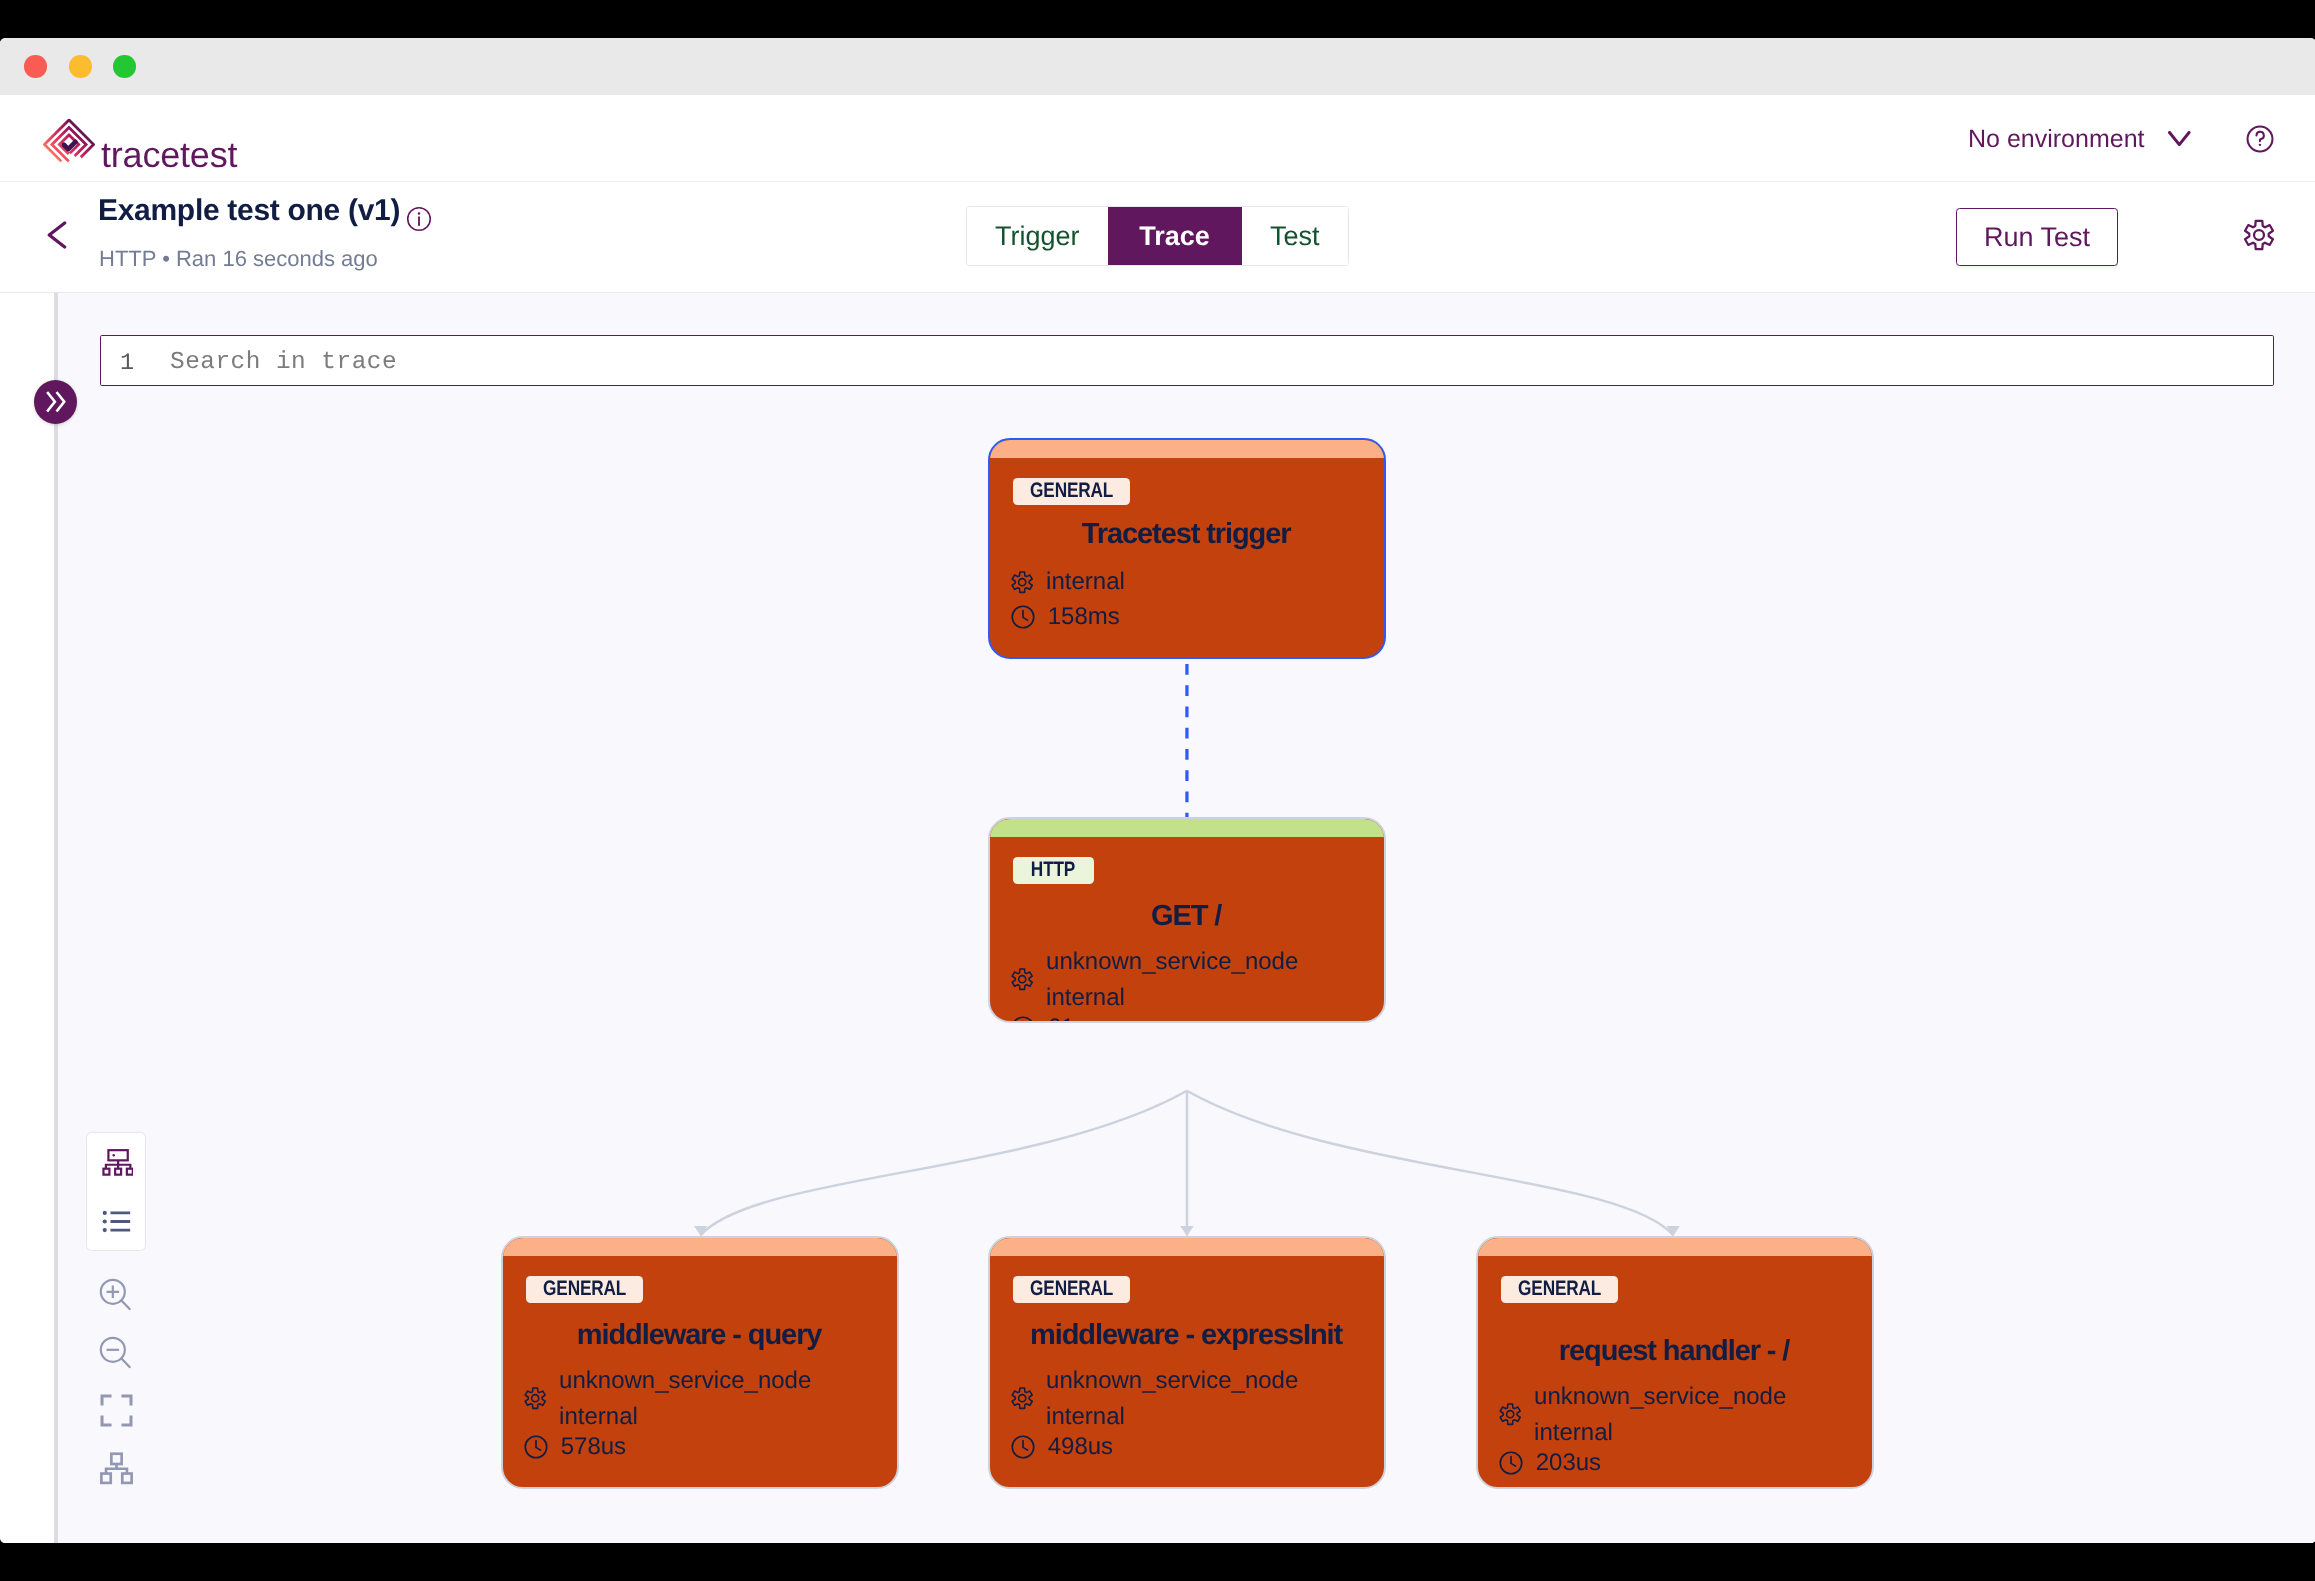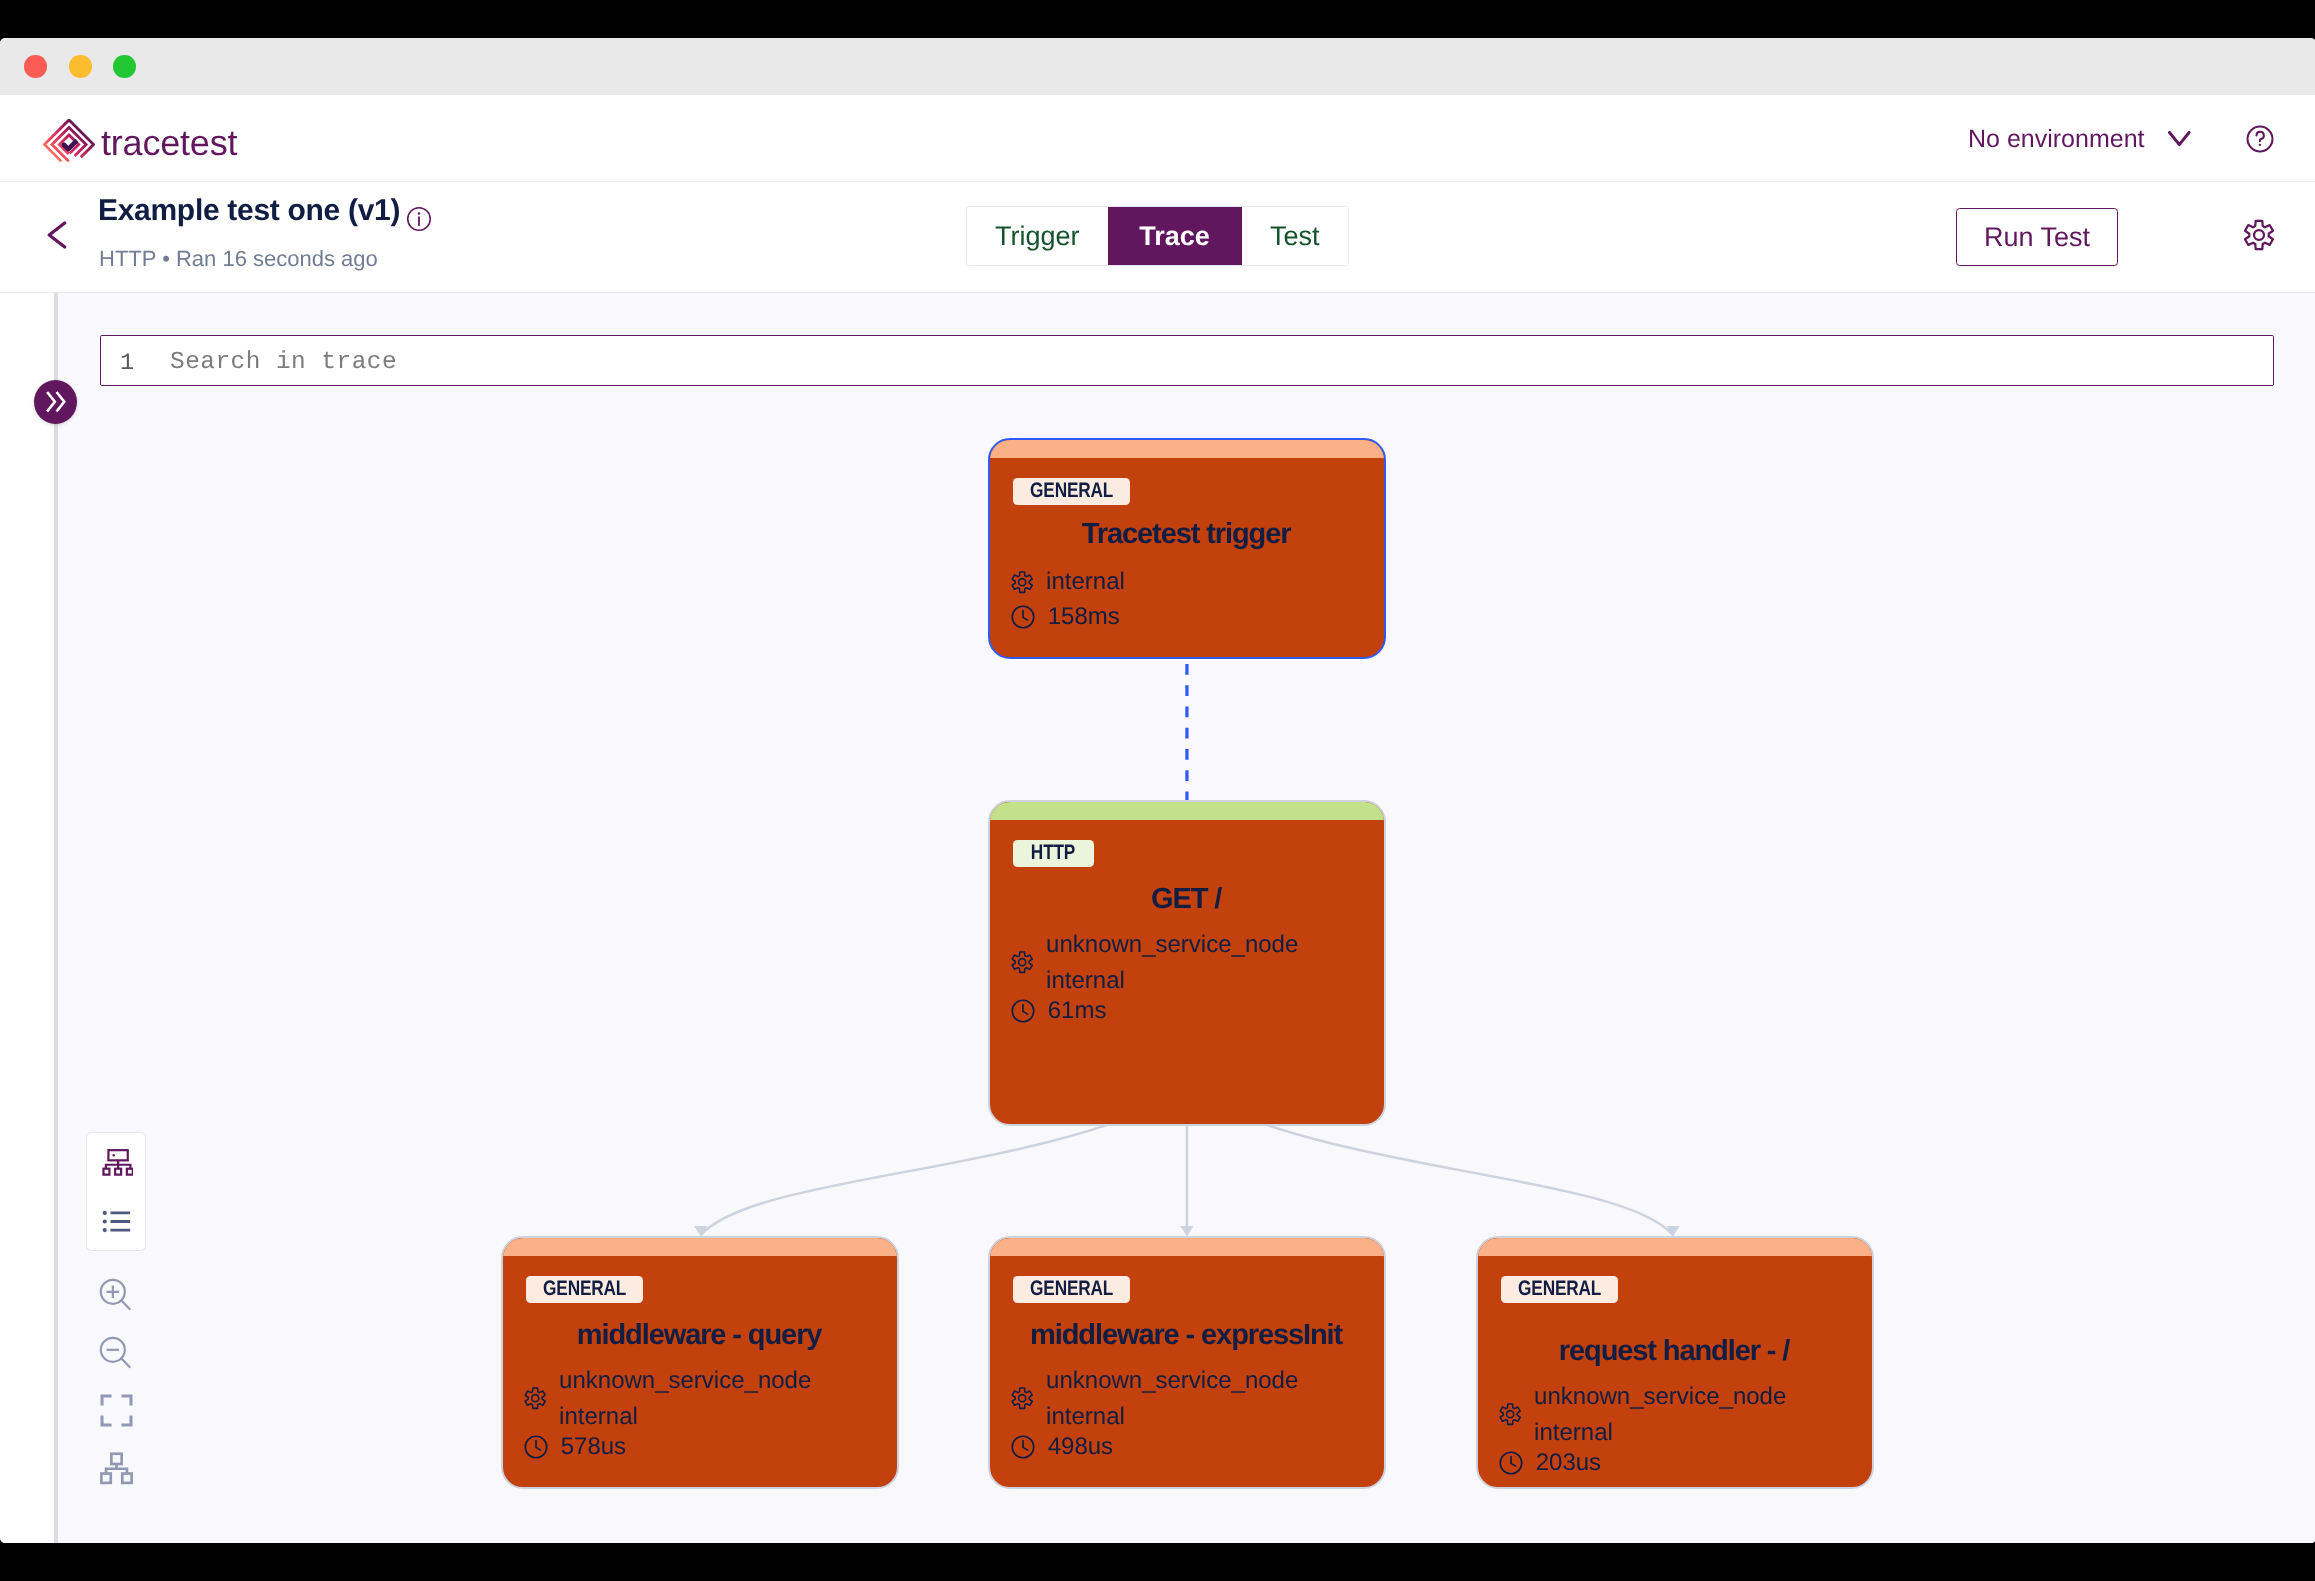--- a/index.html
+++ b/index.html
@@ -11,21 +11,21 @@
   
   .chrome{position:absolute;left:0;top:0;width:2316px;height:57px;background:#e9e9e9}
   .dot{position:absolute;width:22.6px;height:22.6px;border-radius:50%;top:17px}
   .dot.r{left:24.4px;background:#fa5b52}
   .dot.y{left:69px;background:#fbbd2e}
   .dot.g{left:113px;background:#23c732}
 
   
   .topbar{position:absolute;left:0;top:57px;width:2316px;height:87px;background:#fff;border-bottom:1.8px solid #eceef3}
   .logo{position:absolute;left:43px;top:81px}
-  .brandtxt{position:absolute;left:101px;top:84px;font-size:36px;color:#61175e;letter-spacing:-0.2px}
+  .brandtxt{position:absolute;left:101px;top:96px;font-size:36px;color:#61175e;letter-spacing:-0.2px}
   .envsel{position:absolute;left:1968px;top:87px;display:flex;align-items:baseline;gap:23.5px;color:#61175e;font-size:25px;white-space:nowrap}
   .helpbtn{position:absolute;left:2242px;top:83px}
 
   
   .testhdr{position:absolute;left:0;top:144px;width:2316px;height:111px;background:#fff;border-bottom:1.8px solid #e6e8ee}
   .backbtn{position:absolute;left:47px;top:183px;width:20px;height:28px}
   .ttitle{position:absolute;left:98px;top:156px;font-size:30px;font-weight:bold;color:#111d42;letter-spacing:-0.3px;display:flex;align-items:center;gap:6.3px}
   .tsub{position:absolute;left:99px;top:208px;font-size:22px;color:#737c94}
 
   .tabs{position:absolute;left:966px;top:168px;width:383px;height:60px;border:1.4px solid #e6e6ec;border-radius:3.6px;display:flex;overflow:hidden;background:#fff}
@@ -190,21 +190,21 @@
       <div class="nrow" style="margin-top:-0.9px">
         <svg class="cico" width="26" height="26" viewBox="0 0 24 24">
             <circle cx="12" cy="12" r="9.9" fill="none" stroke="#111d42" stroke-width="1.55"></circle>
             <path d="M12 6.0 V12.35 L16.2 14.9" fill="none" stroke="#111d42" stroke-width="1.55" stroke-linecap="round" stroke-linejoin="round"></path>
           </svg>
         <span>158ms</span>
       </div>
     </div>
   </div>
 
-  <div class="node" style="left:988px;top:762px;width:398px;height:326px">
+  <div class="node" style="left:988px;top:779px;width:398px;height:206px">
     <div class="strip" style="background:#c3e08b"></div>
     <div style="padding:20px 24.4px 0 22.6px">
       <span class="badge" style="background:#eaf5dc"><span>HTTP</span></span>
       <div class="ntitle" style="margin-top:18px">GET /</div>
       <div class="nrow ml" style="margin-top:12.7px">
         <svg class="gico" width="24.4" height="24.4" viewBox="0 0 24 24">
             <path d="M9.68 1.96 L14.32 1.96 L14.62 5.62 L16.21 6.54 L19.53 4.98 L21.85 8.99 L18.84 11.08 L18.84 12.92 L21.85 15.01 L19.53 19.02 L16.21 17.46 L14.62 18.38 L14.32 22.04 L9.68 22.04 L9.38 18.38 L7.79 17.46 L4.47 19.02 L2.15 15.01 L5.16 12.92 L5.16 11.08 L2.15 8.99 L4.47 4.98 L7.79 6.54 L9.38 5.62 Z" fill="none" stroke="#111d42" stroke-width="1.55" stroke-linejoin="round"></path>
             <circle cx="12" cy="12" r="3.5" fill="none" stroke="#111d42" stroke-width="1.55"></circle>
           </svg>
         <span class="svc2">unknown_service_node

